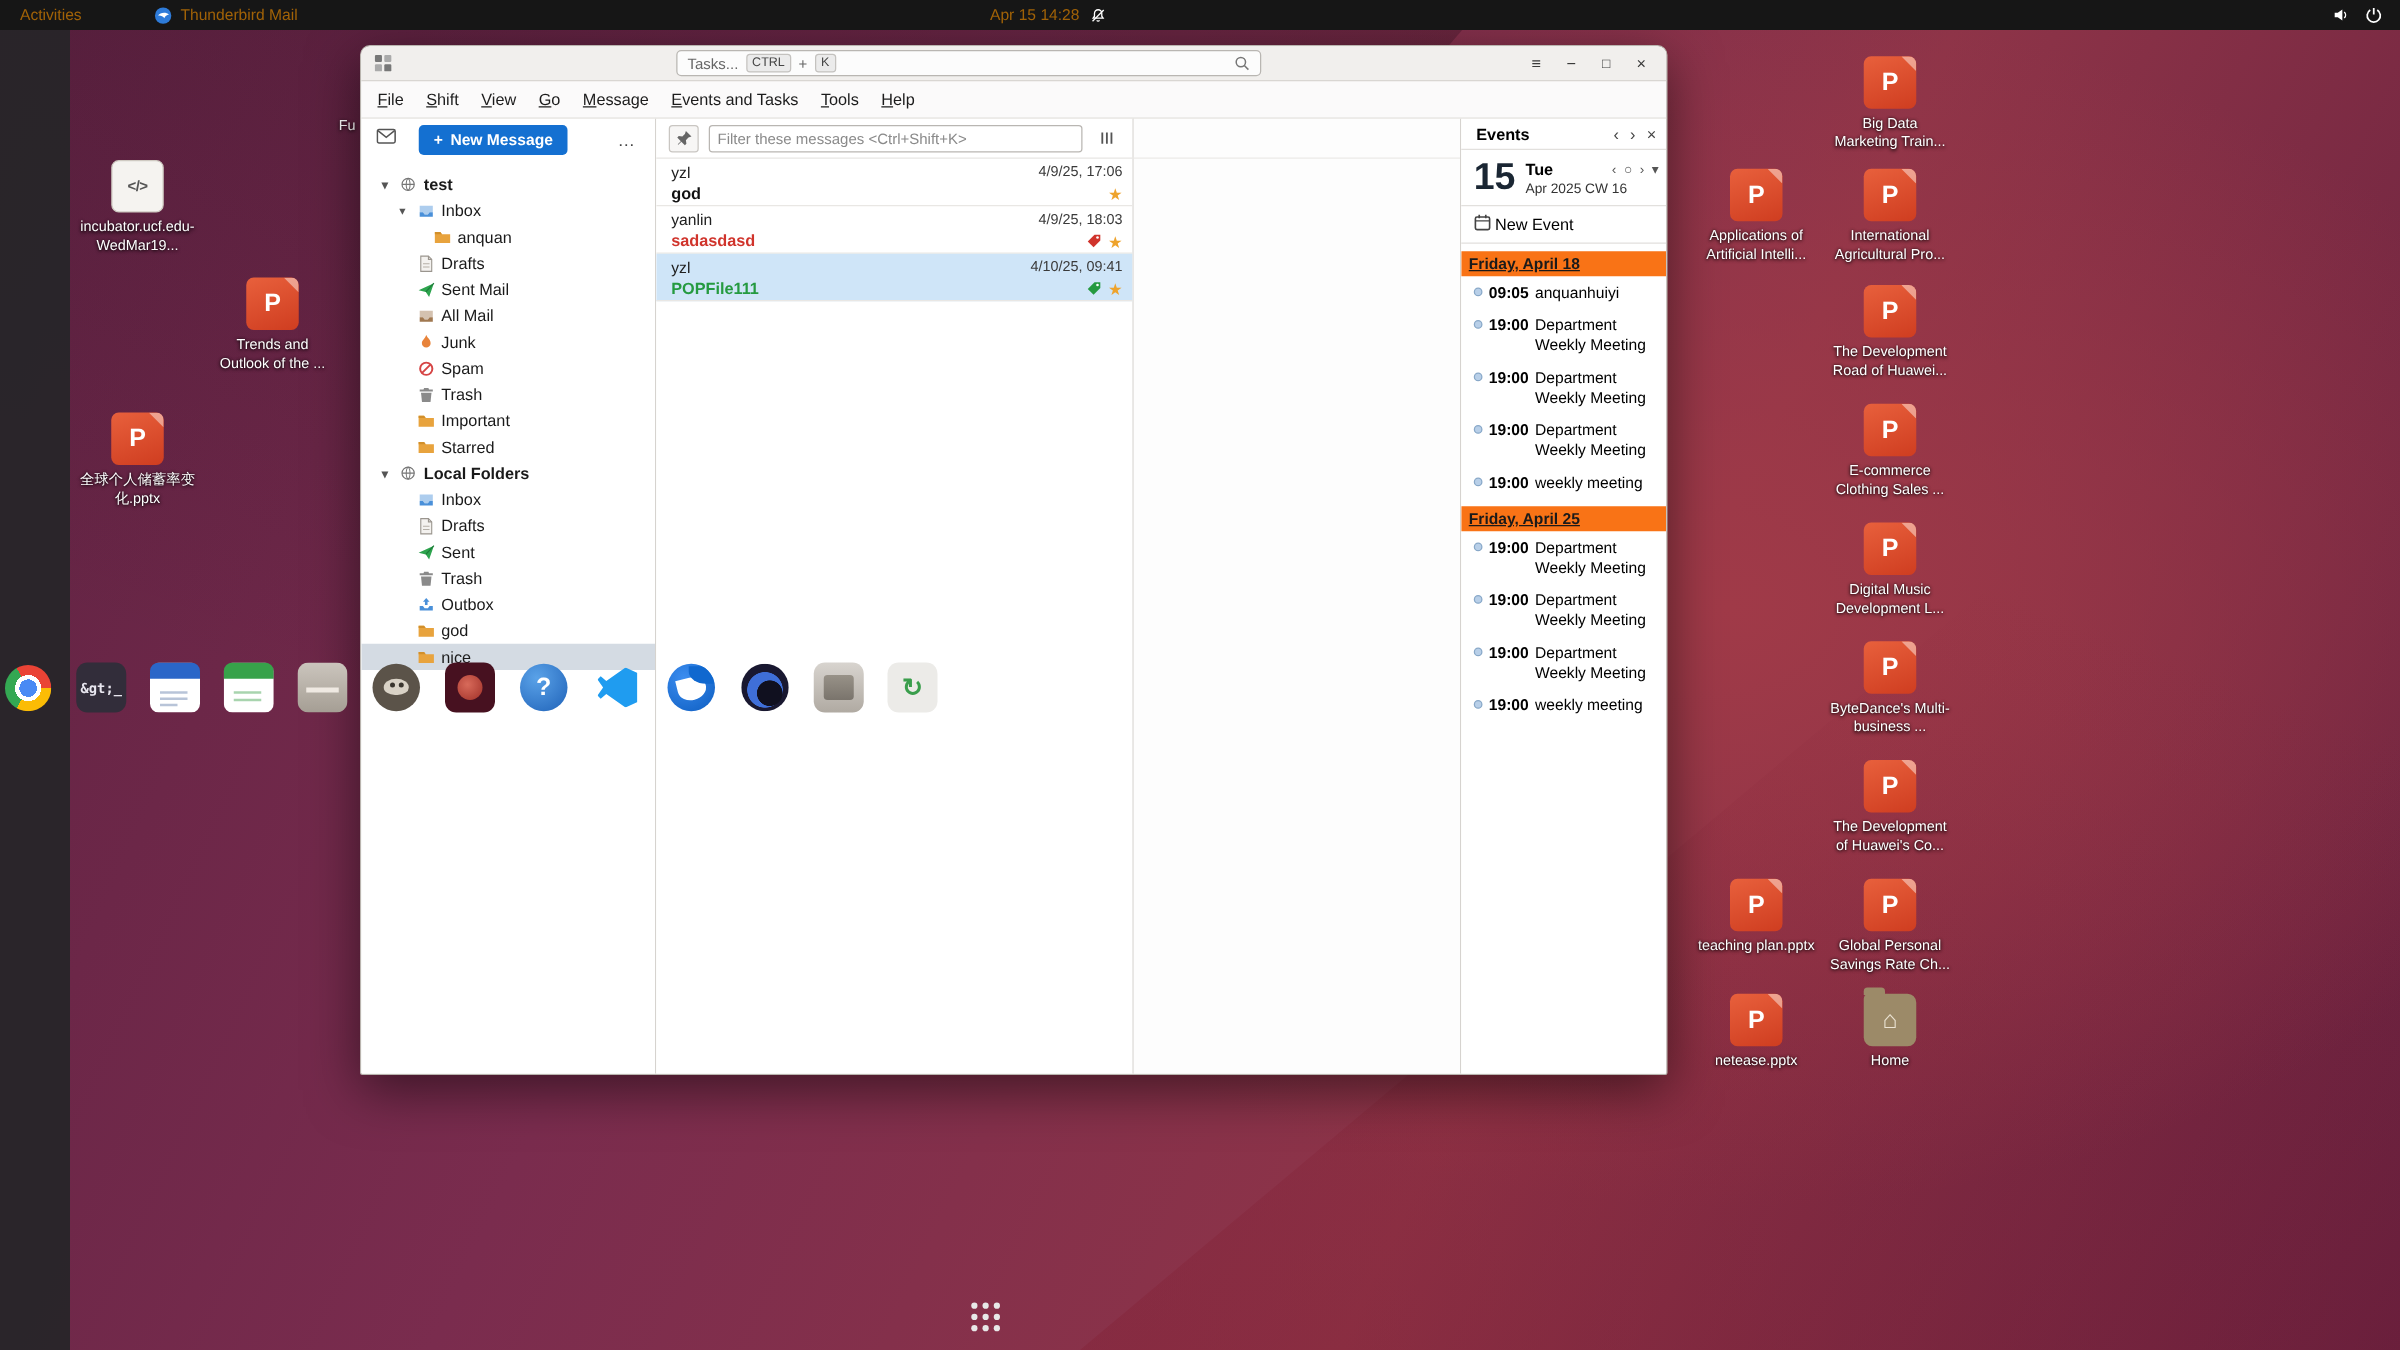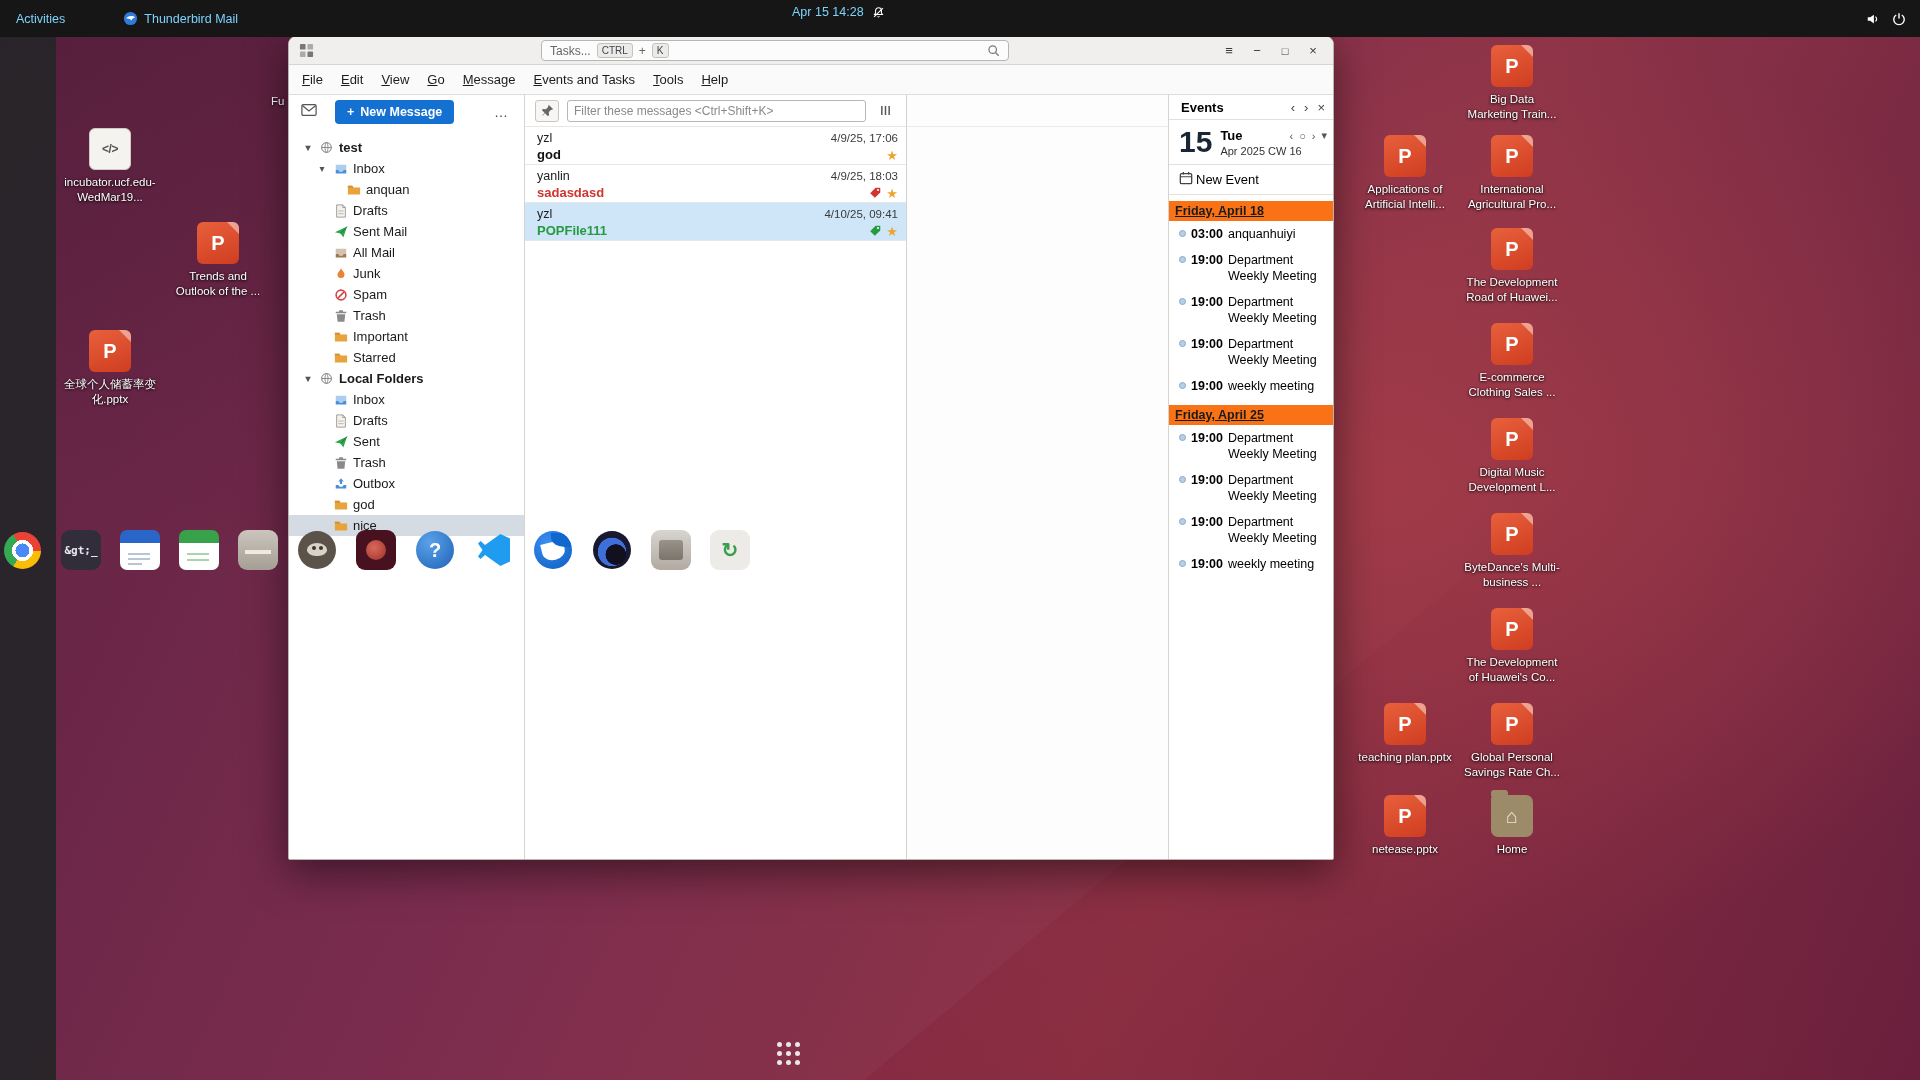--- a/index.html
+++ b/index.html
@@ -16,22 +16,22 @@
       linear-gradient(115deg, #5e2242 0%, #7a2c4e 35%, #8e3448 65%, #641f3e 100%);
   }
   .facet1 { position:absolute; left:0; top:0; width:62%; height:100%;
     background:linear-gradient(200deg, rgba(30,8,24,.28), rgba(0,0,0,0) 60%);
     clip-path:polygon(0 0, 100% 0, 22% 100%, 0 100%); }
   .facet2 { position:absolute; right:0; top:18%; width:55%; height:82%;
     background:linear-gradient(20deg, rgba(130,32,52,.38), rgba(0,0,0,0) 70%);
     clip-path:polygon(100% 0, 100% 100%, 0 100%); }
 
   
-  .topbar { position:absolute; top:0; left:0; right:0; height:37px; z-index:50;
-    background:#161616; color:#7dd3fc; display:flex; align-items:center; font-size:12.5px; }
+  .topbar { position:absolute; top:0; left:0; right:0; height:24px; z-index:50;
+    background:#161616; color:#a16207; display:flex; align-items:center; font-size:12.5px; }
   .tb-activities { padding:0 16px; height:100%; display:flex; align-items:center; }
   .tb-app { display:flex; align-items:center; gap:6px; margin-left:42px; }
   .tb-center { position:absolute; left:792px; top:0; height:24px; display:flex; align-items:center; gap:8px; }
   .tb-right { margin-left:auto; display:flex; align-items:center; gap:12px; padding-right:14px; }
   .tb-ic { display:flex; align-items:center; }
 
   
   .dock { position:absolute; left:0; top:24px; bottom:0; width:56px; z-index:40;
     background:rgba(38,37,40,.94); display:flex; flex-direction:row; align-items:center;
     padding:8px 0 12px; gap:15px; }
@@ -445,21 +445,21 @@
     <div class="win-controls">
       <span class="wc">≡</span>
       <span class="wc">−</span>
       <span class="wc wc-max">□</span>
       <span class="wc">×</span>
     </div>
   </div>
 
   <div class="menubar">
     <span class="menu-item">File</span>
-    <span class="menu-item">Edit</span>
+    <span class="menu-item">Shift</span>
     <span class="menu-item">View</span>
     <span class="menu-item">Go</span>
     <span class="menu-item">Message</span>
     <span class="menu-item">Events and Tasks</span>
     <span class="menu-item">Tools</span>
     <span class="menu-item">Help</span>
   </div>
 
   <div class="content">
 
@@ -752,21 +752,21 @@
               <path d="M5 1v3M11 1v3" stroke="#444" stroke-width="1.5"></path>
             </svg>
         </span>
         <span>New Event</span>
       </div>
 
       <div class="ev-list">
         <div class="esec">Friday, April 18</div>
         <div class="evt">
           <span class="edot"></span>
-          <span class="etime">03:00</span>
+          <span class="etime">09:05</span>
           <span class="etitle">anquanhuiyi</span>
         </div>
         <div class="evt">
           <span class="edot"></span>
           <span class="etime">19:00</span>
           <span class="etitle">Department Weekly Meeting</span>
         </div>
         <div class="evt">
           <span class="edot"></span>
           <span class="etime">19:00</span>

